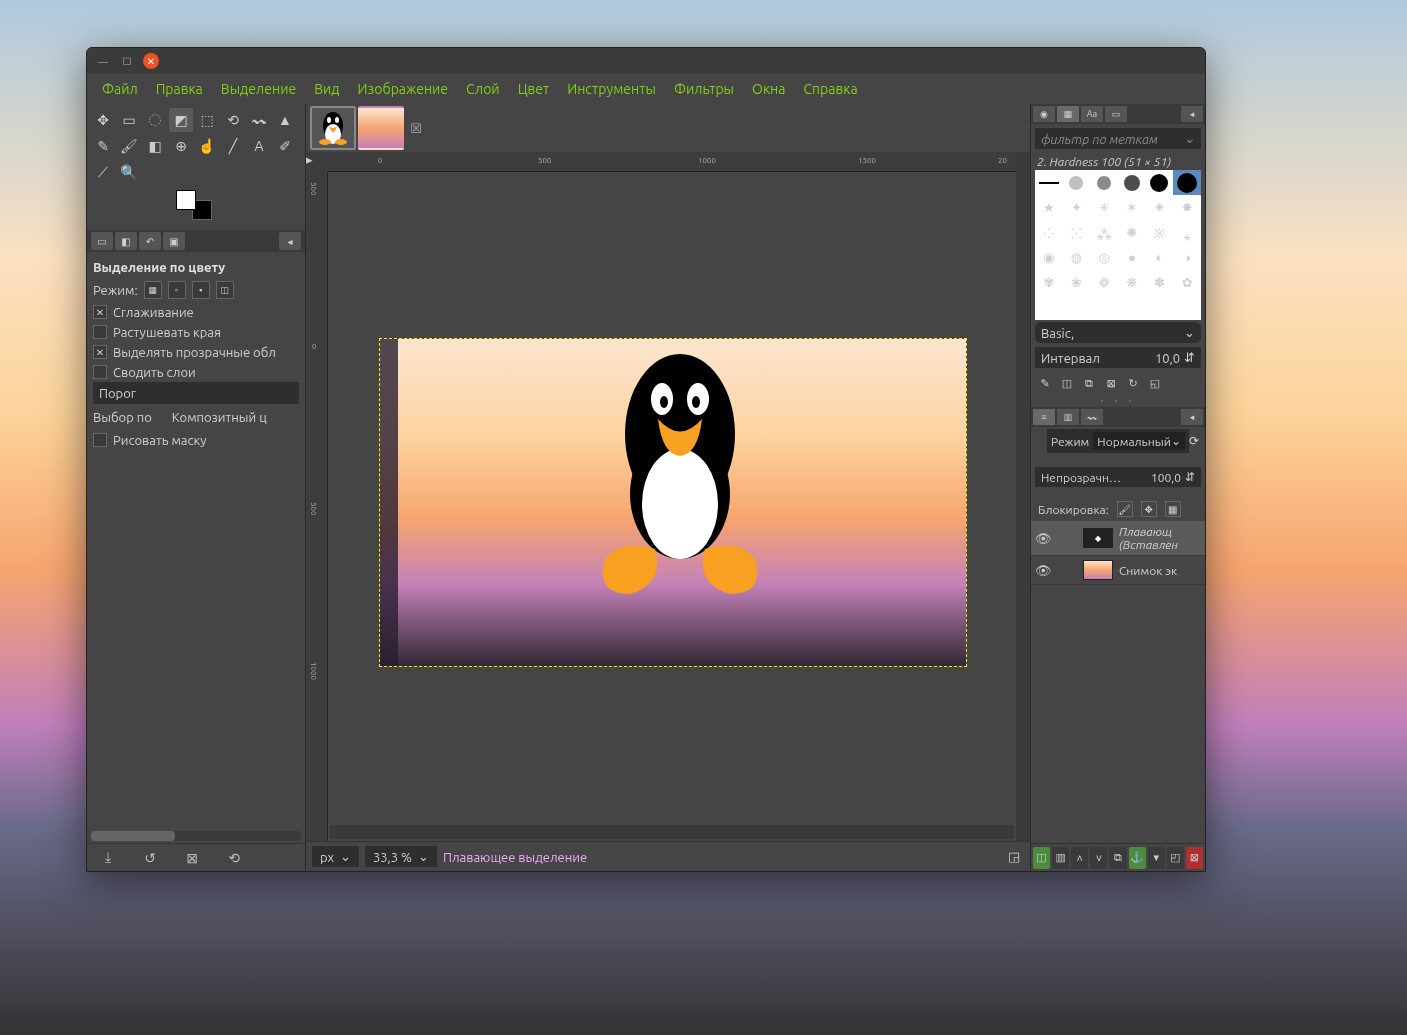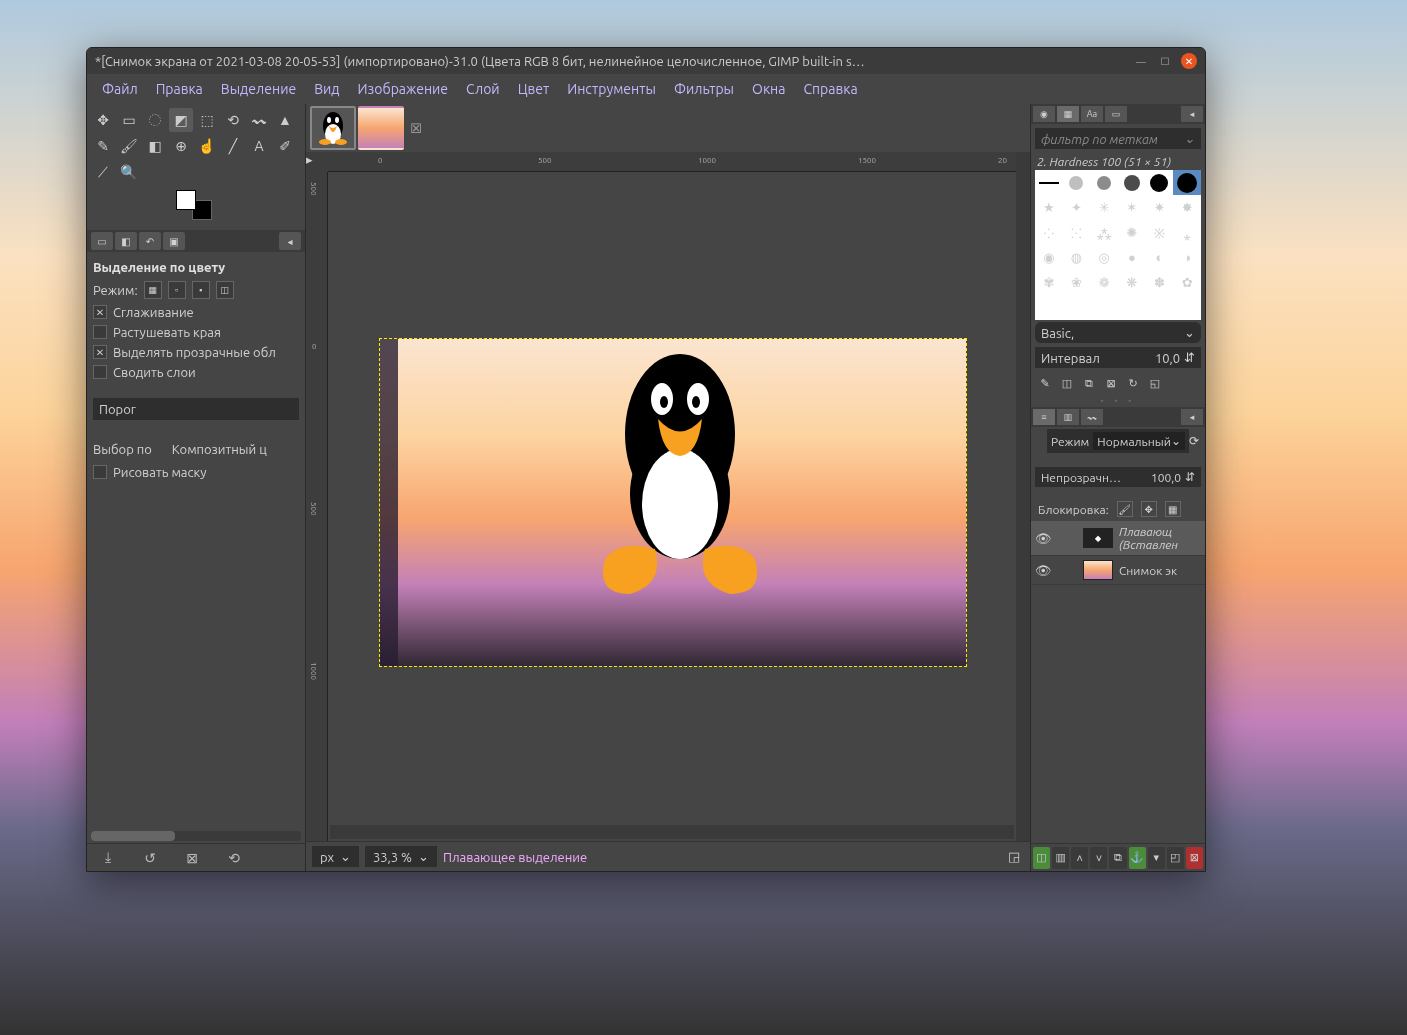--- a/index.html
+++ b/index.html
@@ -13,21 +13,21 @@
 
 
 .titlebar { height:26px; background:#3b3b3b; display:flex; align-items:center; padding:0 8px; gap:8px; font-size:13px; color:#ccc; }
 .titlebar .title { flex:1; white-space:nowrap; overflow:hidden; text-overflow:ellipsis; }
 .titlebar .winbtn { width:16px; height:16px; display:flex; align-items:center; justify-content:center; border-radius:50%; font-size:10px; }
 .winbtn.close{ background:#e95420; color:#fff; }
 .winbtn.min, .winbtn.max { color:#aaa; }
 
 
 .menubar { height:30px; display:flex; align-items:center; padding:0 6px; background:#454545; gap:0; }
-.menubar .mitem { padding:4px 9px; font-size:14px; color:#c4b5fd; cursor:default; }
+.menubar .mitem { padding:4px 9px; font-size:14px; color:#84cc16; cursor:default; }
 
 
 .wbody { flex:1; display:flex; min-height:0; }
 .leftdock { width:219px; background:#454545; border-right:1px solid #2a2a2a; display:flex; flex-direction:column; }
 .center { flex:1; display:flex; flex-direction:column; min-width:0; }
 .rightdock { width:175px; background:#454545; border-left:1px solid #2a2a2a; display:flex; flex-direction:column; }
 
 
 .toolbox { padding:4px; }
 .toolgrid { display:grid; grid-template-columns:repeat(8,24px); gap:2px; }
@@ -38,21 +38,21 @@
 .fgbg .bg{position:absolute;right:0;bottom:0;width:20px;height:20px;background:#000;border:1px solid #666;}
 .docktabs{ height:22px; background:#3a3a3a; display:flex; align-items:center; gap:2px; padding:0 4px; margin-top:6px; }
 .docktab{ width:22px; height:18px; background:#555; border-radius:2px; display:flex; align-items:center; justify-content:center; font-size:10px;}
 .docktab.last{margin-left:auto;}
 
 .tooloptions { padding:4px 6px; font-size:13px; }
 .to-title{ font-weight:bold; padding:4px 0; color:#e0e0e0; }
 .optrow { display:flex; align-items:center; gap:6px; padding:3px 0; }
 .optrow .modebtn{width:18px;height:18px;border:1px solid #666;background:#3a3a3a;display:flex;align-items:center;justify-content:center;font-size:9px;}
 .check{width:14px;height:14px;border:1px solid #666;background:#3a3a3a;display:flex;align-items:center;justify-content:center;font-size:10px;color:#ccc;}
-.thresh{background:#2e2e2e;padding:4px 6px;margin:16px 0;}
+.thresh{background:#2e2e2e;padding:4px 6px;margin:0 0;}
 .selectby{display:flex;gap:20px;padding:6px 0;}
 .leftbottom{margin-top:auto;height:28px;display:flex;align-items:center;gap:20px;padding:0 10px;border-top:1px solid #333;}
 .lbbtn{width:22px;height:22px;display:flex;align-items:center;justify-content:center;color:#bbb;font-size:14px;}
 .leftscroll{height:10px;background:#3a3a3a;margin:2px 4px;border-radius:4px;}
 .leftscroll .thumb{width:40%;height:100%;background:#666;border-radius:4px;}
 
 
 .imagetabs{ height:48px; display:flex; align-items:center; padding:2px 4px; gap:2px; background:#454545; }
 .imgtab{ width:46px; height:44px; border:2px solid transparent; border-radius:2px; display:flex; align-items:center; justify-content:center; overflow:hidden; background:#333;}
 .imgtab.active{ border-color:#888; background:#555;}
@@ -105,21 +105,20 @@
 .rbottom .b.green{background:#4a8c3c;}
 .rbottom .b.red{background:#b03030;}
 </style>
 </head>
 <body>
 
 <div class="desktop"></div>
 
 <div class="window">
   <div class="titlebar">
-    <span class="title">*[Снимок экрана от 2021-03-08 20-05-53] (импортировано)-31.0 (Цвета RGB 8 бит, нелинейное целочисленное, GIMP built-in s…</span>
     <span class="winbtn min">—</span>
     <span class="winbtn max">☐</span>
     <span class="winbtn close">✕</span>
   </div>
 
   <div class="menubar">
     <div class="mitem">Файл</div>
     <div class="mitem">Правка</div>
     <div class="mitem">Выделение</div>
     <div class="mitem">Вид</div>

